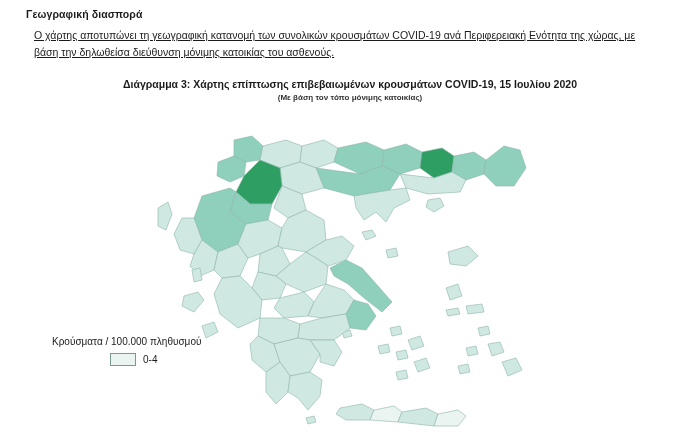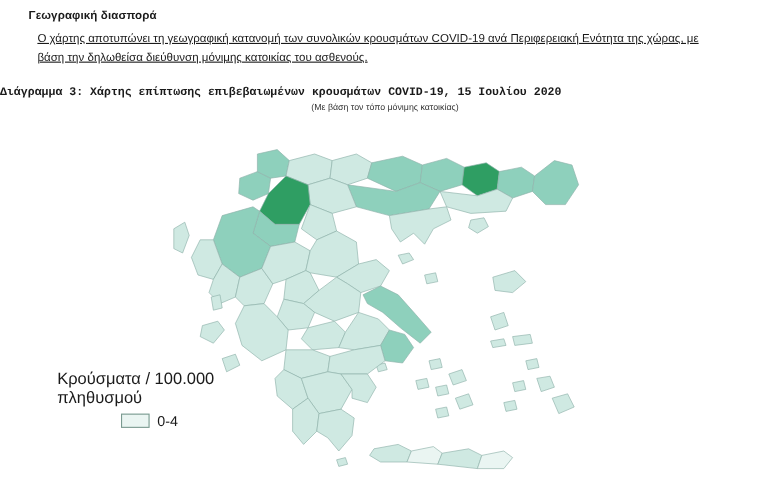--- a/index.html
+++ b/index.html
@@ -38,75 +38,75 @@
     font-size: 10.5px;
     line-height: 17px;
     color: #1a1a1a;
     text-decoration: underline;
   }
   .chart-title {
     position: absolute;
     left: 0;
     top: 78px;
     width: 700px;
-    text-align: left;
+    text-align: center;
     font-size: 10.5px;
     font-weight: bold;
     color: #1a1a1a;
-    font-family: Liberation Mono, monospace;
   }
   .chart-subtitle {
     position: absolute;
     left: 0;
     top: 93px;
     width: 700px;
     text-align: center;
     font-size: 8px;
     color: #333333;
+    font-weight: bold;
   }
   .map-wrap {
     position: absolute;
     left: 110px;
     top: 100px;
     width: 480px;
     height: 335px;
   }
   .map-wrap svg {
     display: block;
     width: 100%;
     height: 100%;
   }
   .legend {
     position: absolute;
     left: 52px;
     top: 336px;
     width: 200px;
   }
   .legend-title {
-    font-size: 15px;
+    font-size: 10px;
     color: #1a1a1a;
     margin-bottom: 6px;
   }
   .legend-rows {
     margin-left: 58px;
   }
   .legend-row {
     display: flex;
     align-items: center;
     height: 13px;
     margin-bottom: 1px;
   }
   .legend-swatch {
     width: 24px;
     height: 11px;
     border: 0.5px solid #7a9a90;
     margin-right: 7px;
   }
   .legend-label {
-    font-size: 13px;
+    font-size: 10px;
     color: #1a1a1a;
   }
   path.region {
     stroke: #8fb3ab;
     stroke-width: 0.6;
     stroke-linejoin: round;
   }
 </style>
 </head>
 <body>

